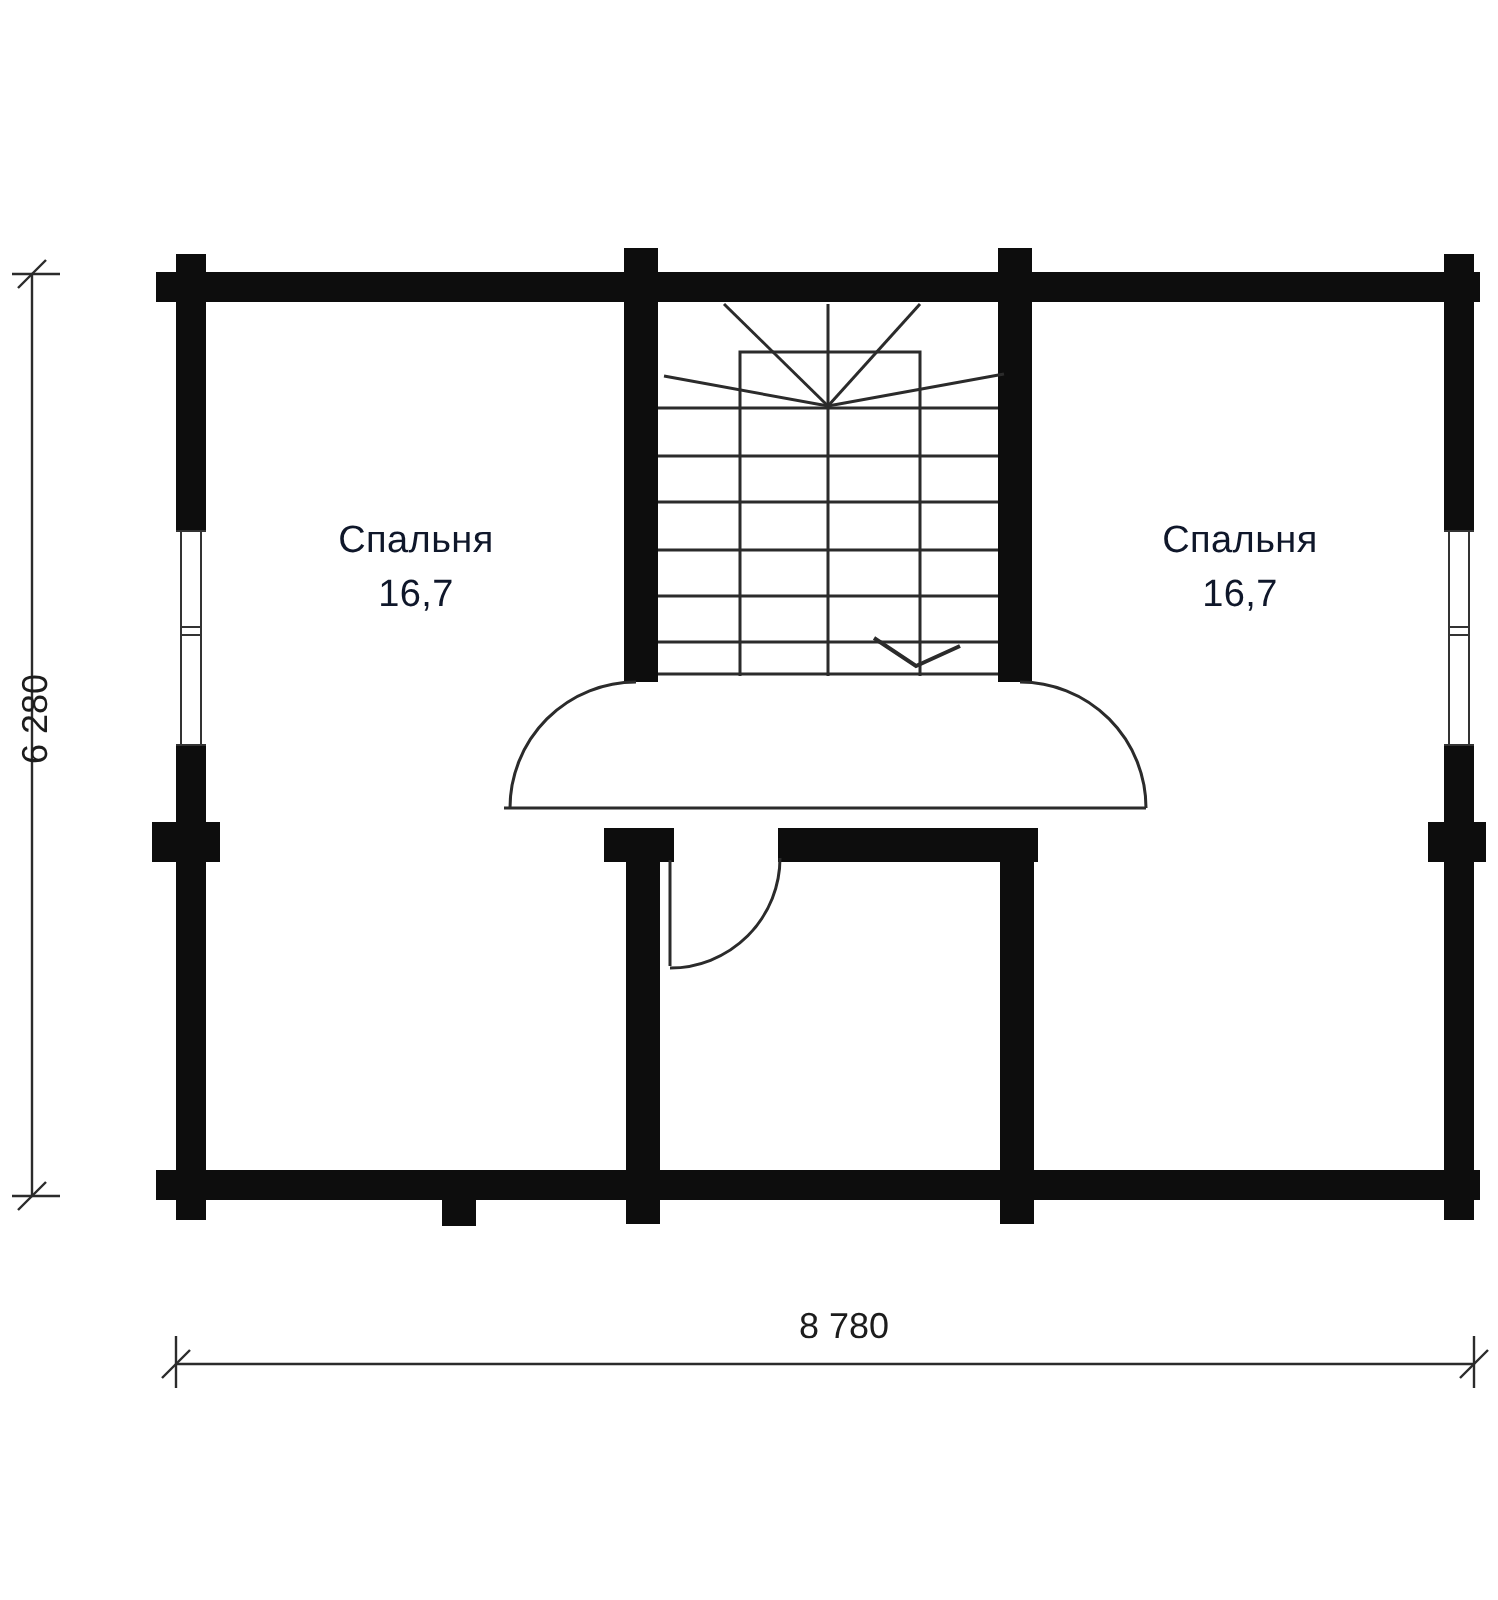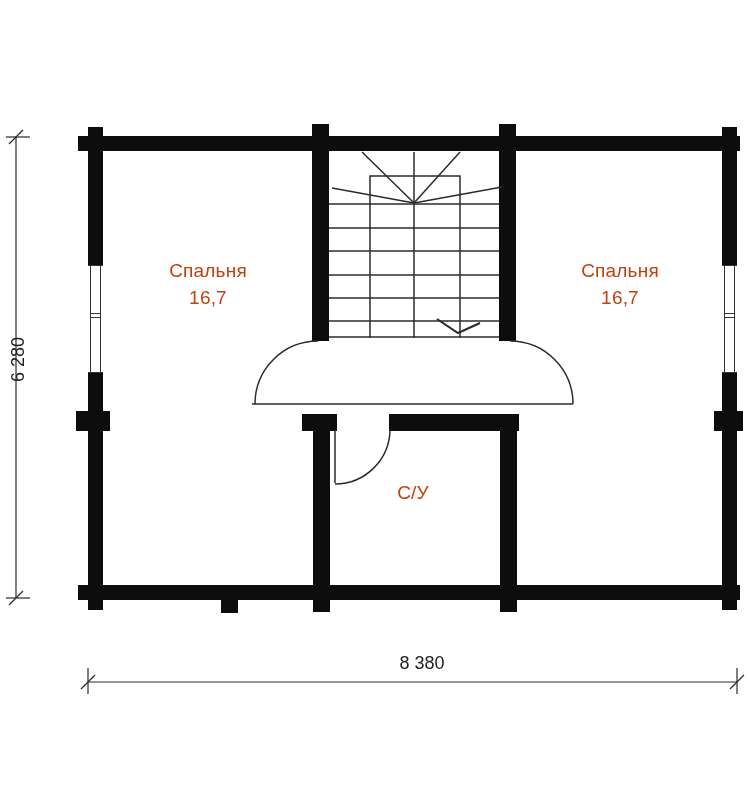--- a/index.html
+++ b/index.html
@@ -7,21 +7,21 @@
     position:relative;
     width:749px;height:800px;
     background:#ffffff;
     font-family:"Liberation Sans", sans-serif;
     overflow:hidden;
   }
   #plan-svg{position:absolute;left:0;top:0;}
   .room-label{
     position:absolute;
     text-align:center;
-    color:#c2410c;
+    color:#0f172a;
     font-size:19px;
     line-height:27px;
     letter-spacing:.2px;
   }
   .dim-label{
     position:absolute;
     text-align:center;
     color:#1c1c1c;
     font-size:18px;
     white-space:nowrap;
@@ -148,20 +148,19 @@
     <div>Спальня</div>
     <div>16,7</div>
   </div>
 
   <div class="room-label" style="left:540px;top:257px;width:160px;">
     <div>Спальня</div>
     <div>16,7</div>
   </div>
 
   <div class="room-label" style="left:363px;top:479px;width:100px;">
-    <div>С/У</div>
   </div>
 
   <div class="dim-label" id="dim-left-label">6 280</div>
 
-  <div class="dim-label" id="dim-bottom-label">8 380</div>
+  <div class="dim-label" id="dim-bottom-label">8 780</div>
 
 </div>
 
 </body></html>

